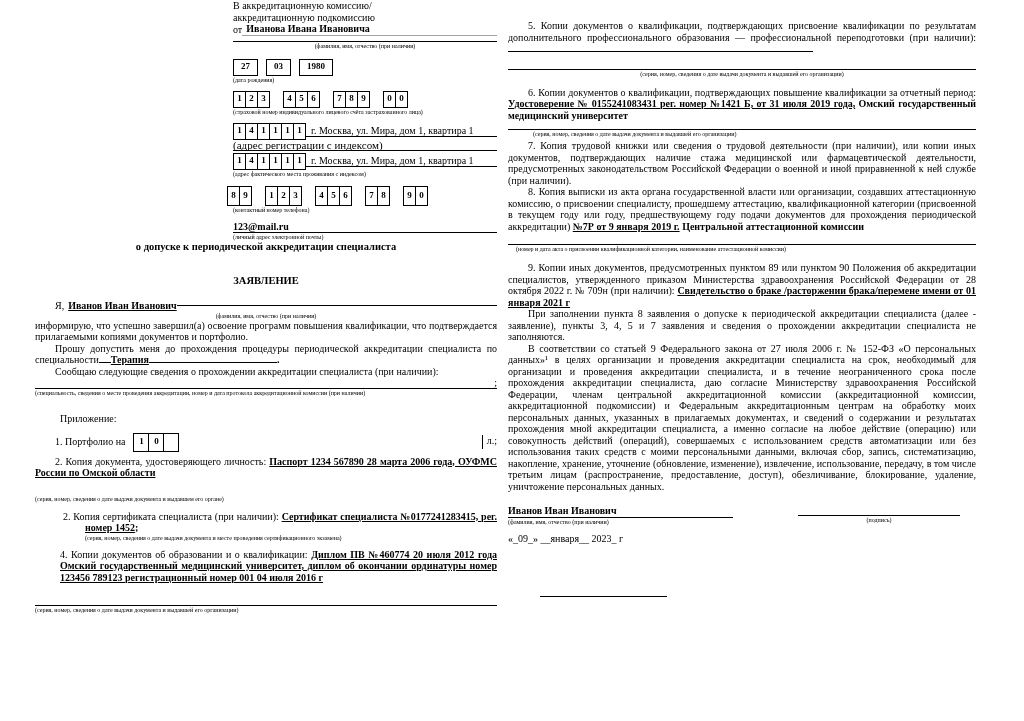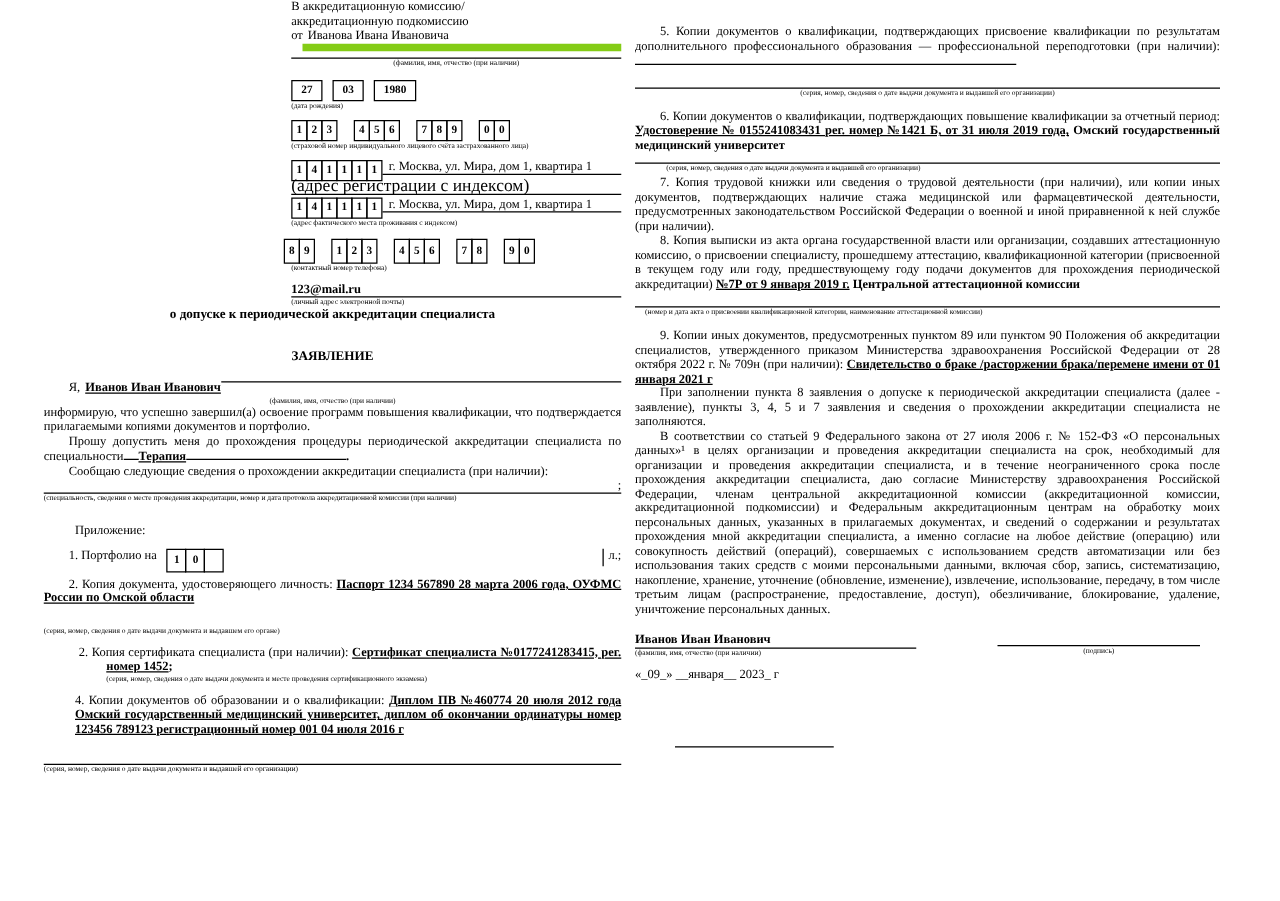--- a/index.html
+++ b/index.html
@@ -2,27 +2,27 @@
 <html><head>
 <meta charset="utf-8">
 <style>
   html,body{margin:0;padding:0;background:#fff;}
   #screen{position:relative;width:1024px;height:721px;background:#ffffff;overflow:hidden;
           font-family:"Liberation Serif","DejaVu Serif",serif;color:#000;}
   .page{position:absolute;top:0;text-align:justify;font-size:10px;line-height:11.5px;}
   #page1{left:35px;width:462px;}
   #page2{left:508px;width:468px;}
   .tiny{font-size:6px;line-height:8px;text-align:left;}
-  .small{font-size:14px;line-height:10px;text-align:left;}
+  .small{font-size:11px;line-height:10px;text-align:left;}
   .c{text-align:center;}
   .b{font-weight:bold;}
   .bu{font-weight:bold;text-decoration:underline;}
   .hline{border-bottom:1px solid #000;height:0;}
   .hline-t{border-bottom:1.5px solid #000;height:0;}
-  .row{display:flex;align-items:flex-start;}
+  .row{display:flex;align-items:center;}
   .cells{display:inline-flex;vertical-align:bottom;}
   .cell{width:11px;height:15px;border:1px solid #000;margin-left:-1px;
         display:inline-flex;align-items:center;justify-content:center;
         font-weight:bold;font-size:9px;}
   .cells .cell:first-child{margin-left:0;}
   .wbox{width:auto;padding:0 7px;height:15px;}
   .gap8{width:8px;}
   .gap12{width:13px;}
   .fill-u{display:inline-block;border-bottom:1px solid #000;height:8px;vertical-align:baseline;}
   p{margin:0;text-indent:20px;}
@@ -34,21 +34,21 @@
 
 <div id="screen">
 
   <div class="page" id="page1">
 
     <div class="hdr" style="">
       <div>В аккредитационную комиссию/</div>
       <div>аккредитационную подкомиссию</div>
       <div class="row">
         <span>от</span>
-        <span class="flex1" style="border-bottom:6px solid #84cc16;padding-left:4px;">Иванова Ивана Ивановича</span>
+        <span class="flex1" style="border-bottom:1px solid #84cc16;padding-left:4px;font-weight:bold;">Иванова Ивана Ивановича</span>
       </div>
       <div class="hline" style="margin-top:5px;"></div>
       <div class="tiny c">(фамилия, имя, отчество (при наличии)</div>
 
       <div class="row" style="margin-top:9px;">
         <span class="cells">
             <span class="cell wbox">27</span>
           </span>
         <span class="gap8"></span>
         <span class="cells">

